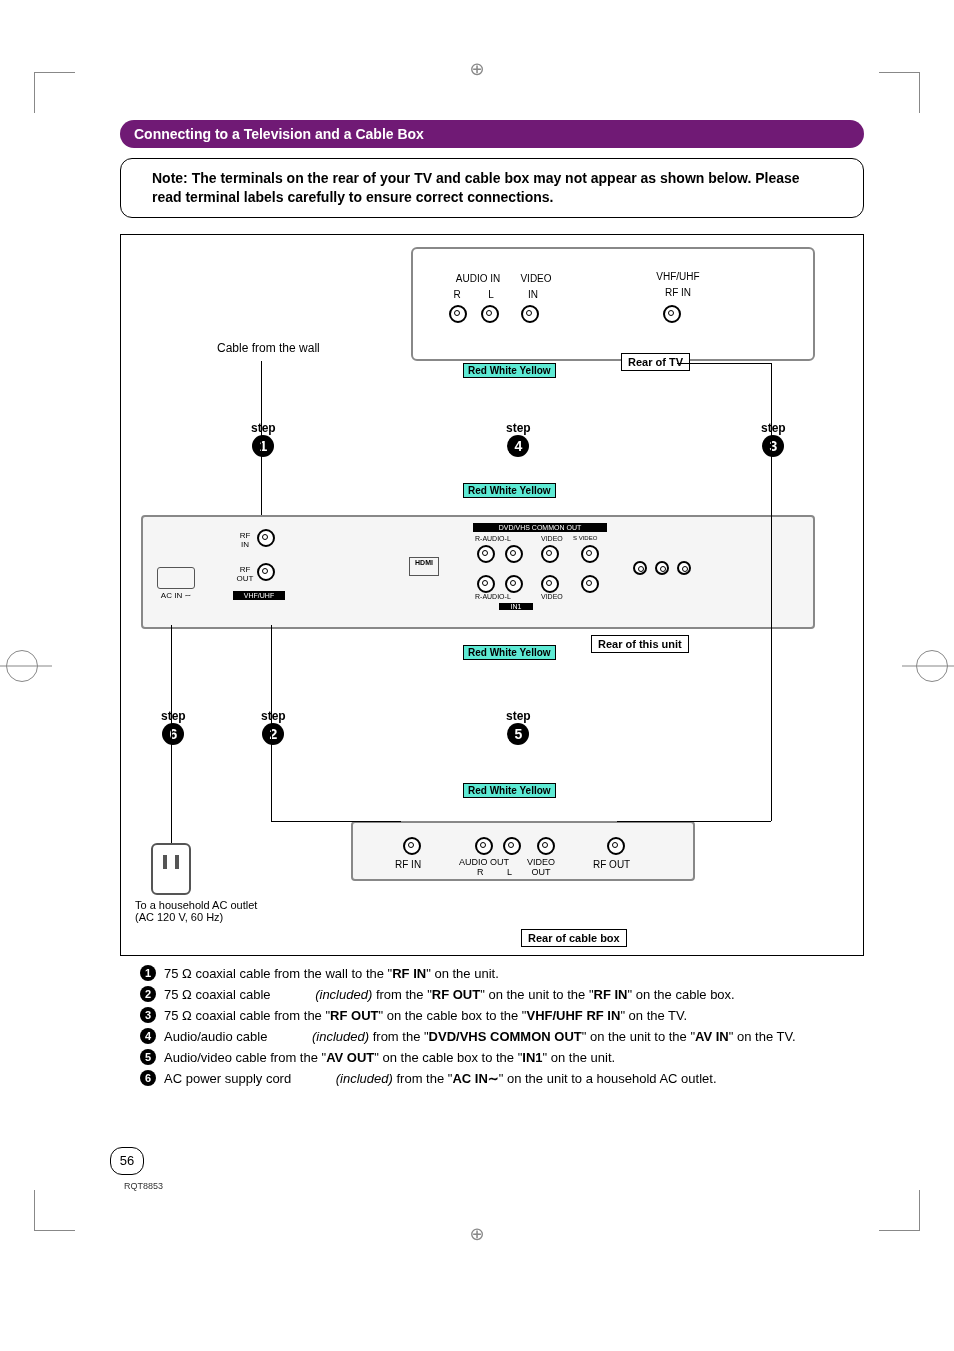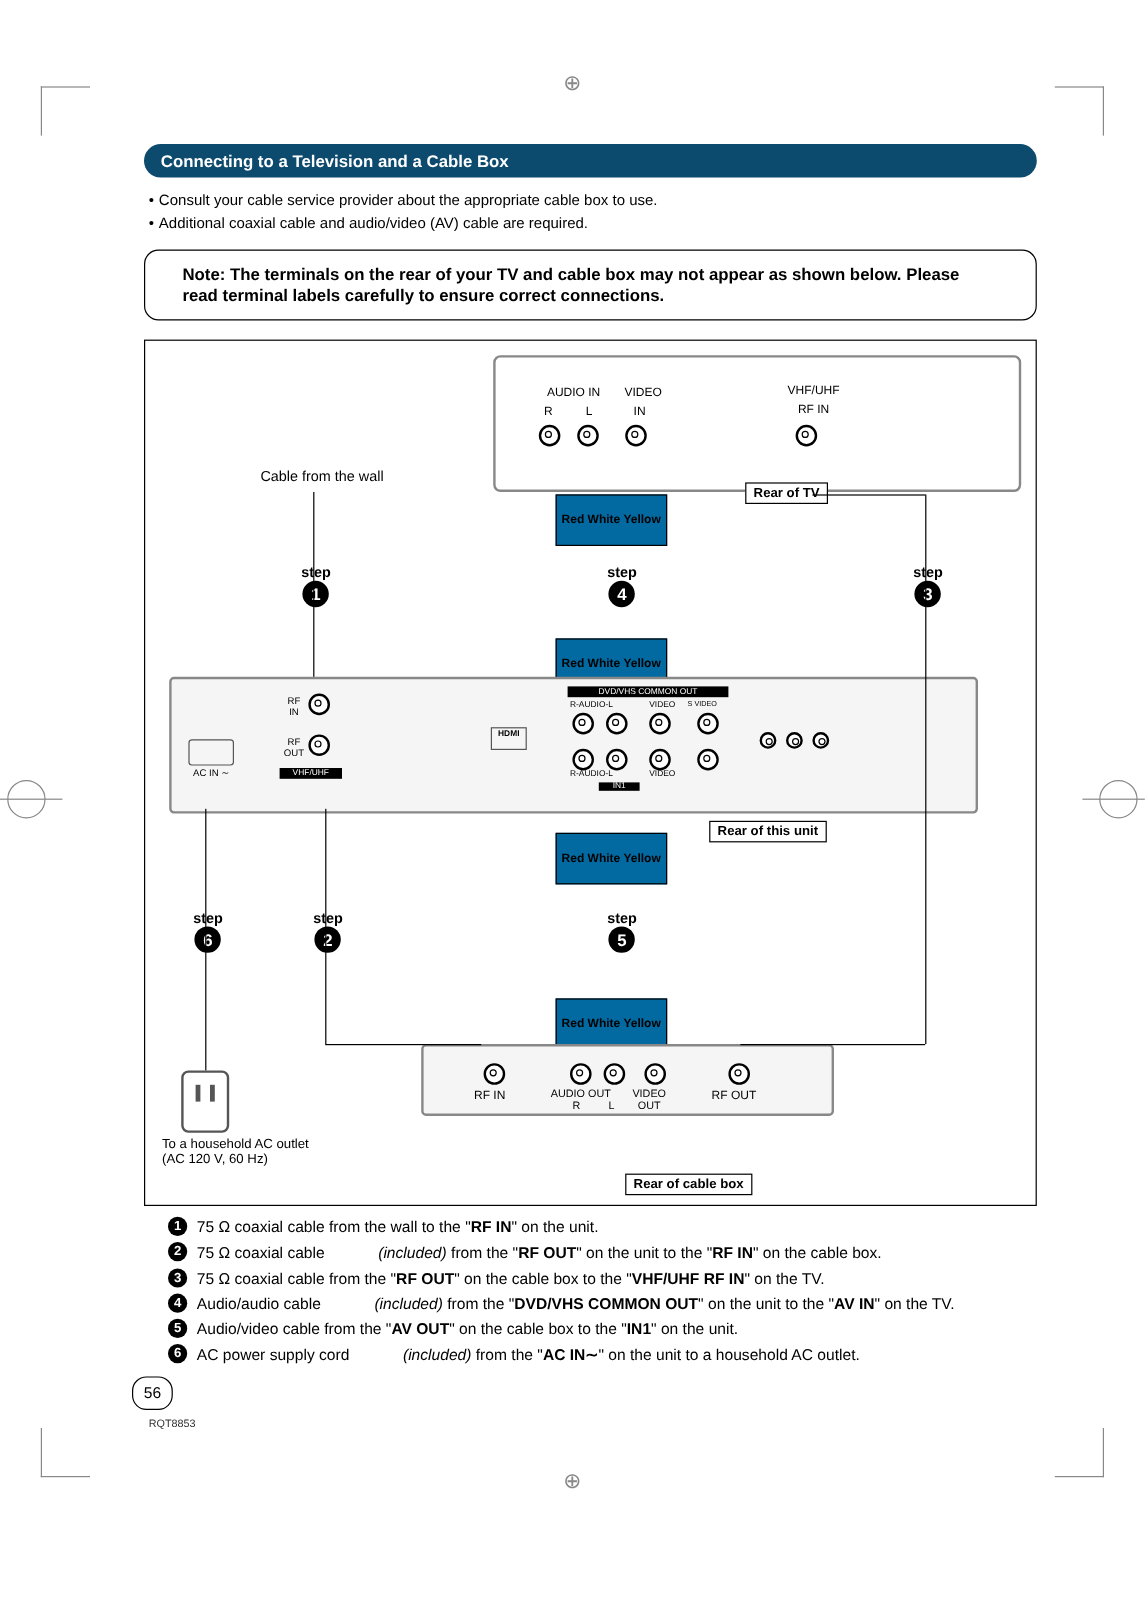--- a/index.html
+++ b/index.html
@@ -19,21 +19,21 @@
   }
   .title {
     font-size: 28px;
     font-weight: bold;
     color: #2a4a8a;
     border-bottom: 2px solid #2a4a8a;
     padding-bottom: 4px;
     margin-bottom: 18px;
   }
   .section-bar {
-    background: #0c4a6e;
+    background: #701a75;
     color: #fff;
     font-weight: bold;
     font-size: 14px;
     border-radius: 14px;
     padding: 6px 14px;
     margin-bottom: 10px;
   }
   .bullets {
     font-size: 12.5px;
     margin-left: 4px;
@@ -88,28 +88,27 @@
     line-height: 22px;
     text-align: center;
     font-weight: bold;
     font-size: 14px;
   }
   .rwy {
     position: absolute;
     border: 1px solid #000;
     font-size: 10px;
     font-weight: bold;
-    padding: 15px 4px;
-    background: #0369a1;
+    padding: 1px 4px;
+    background: #5eead4;
   }
   .tv-box {
     position: absolute;
     border: 2px solid #888;
     border-radius: 6px;
-    padding-left: 36px;
   }
   .unit-box {
     position: absolute;
     border: 2px solid #888;
     border-radius: 4px;
     background: #f5f5f5;
   }
   .cable-box {
     position: absolute;
     border: 2px solid #888;
@@ -238,24 +237,20 @@
   <div class="crop bl"></div>
   <div class="crop br"></div>
   <div class="centermark top">⊕</div>
   <div class="centermark bot">⊕</div>
   <div class="sidecircle left"></div>
   <div class="sidecircle right"></div>
 
 
   <div class="section-bar">Connecting to a Television and a Cable Box</div>
 
-  <div class="bullets">
-    <div>Consult your cable service provider about the appropriate cable box to use.</div>
-    <div>Additional coaxial cable and audio/video (AV) cable are required.</div>
-  </div>
 
   <div class="note-box">Note: The terminals on the rear of your TV and cable box may not appear as shown below. Please read terminal labels carefully to ensure correct connections.</div>
 
   <div class="diagram">
 
     <div class="tv-box" style="left:290px; top:12px; width:400px; height:110px;">
       <div class="term-lbl" style="left:30px; top:24px; width:70px;">AUDIO IN</div>
       <div class="term-lbl" style="left:98px; top:24px; width:50px;">VIDEO</div>
       <div class="term-lbl" style="left:36px; top:40px; width:16px;">R</div>
       <div class="term-lbl" style="left:70px; top:40px; width:16px;">L</div>

